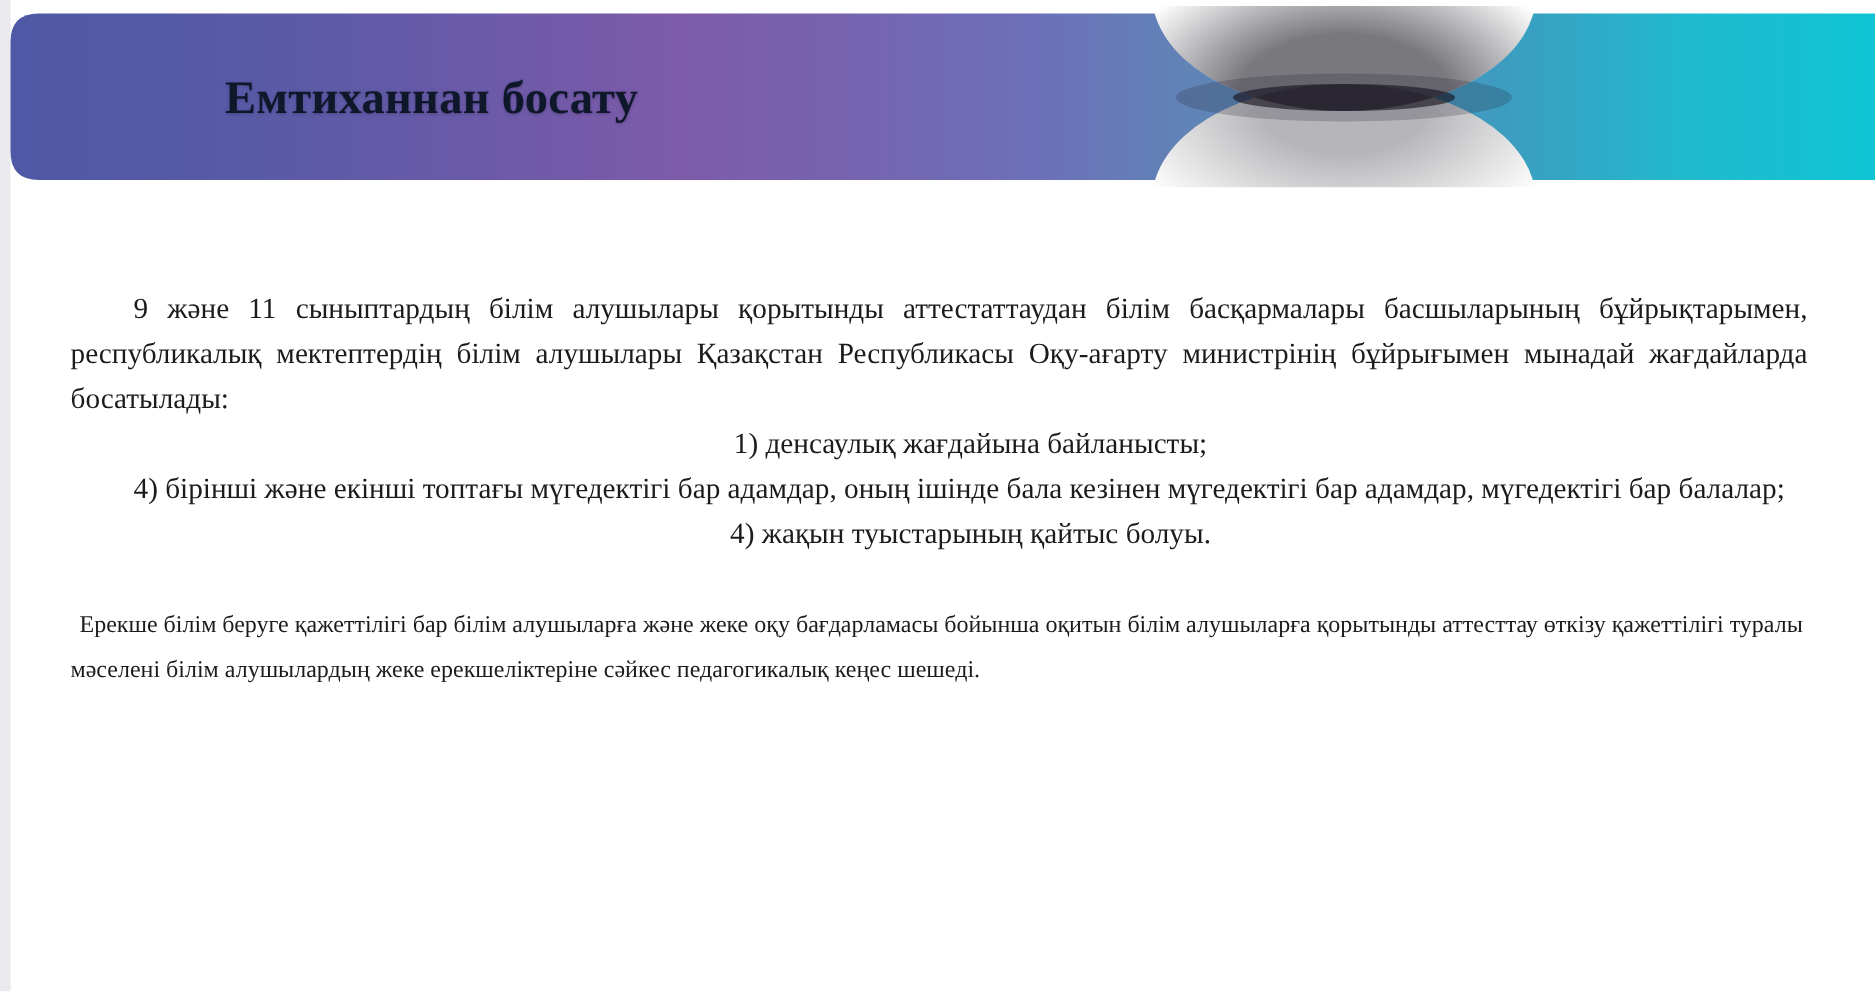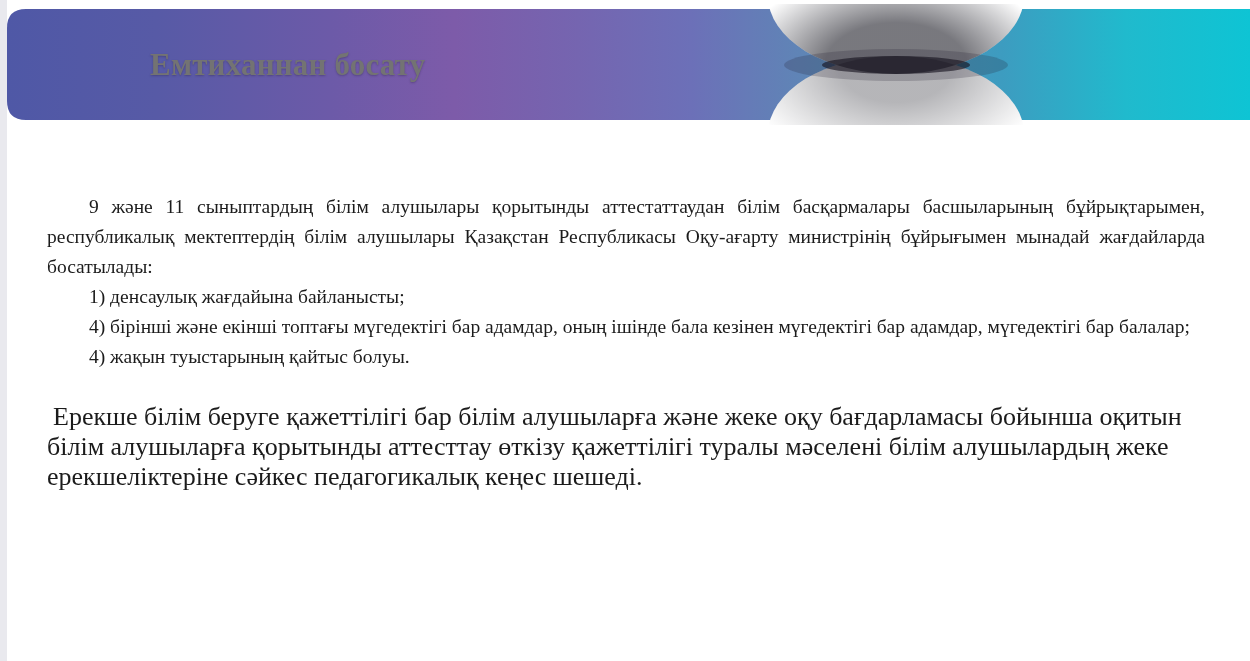--- a/index.html
+++ b/index.html
@@ -42,21 +42,21 @@
   .header-banner svg {
     display: block;
     width: 1250px;
     height: 121px;
   }
 
   .header-title {
     position: absolute;
     left: 150px;
     top: 47px;
-    color: #737373;
+    color: #0f172a;
     font-size: 31px;
     font-weight: bold;
     font-family: "Liberation Serif", "DejaVu Serif", serif;
     letter-spacing: 0.2px;
     text-shadow: 0 1px 2px rgba(40,30,70,0.35);
     white-space: nowrap;
     z-index: 5;
   }
 
   
@@ -82,24 +82,24 @@
   }
   .list-item {
     font-size: 19.5px;
     line-height: 30px;
     text-align: justify;
     text-justify: inter-word;
     margin: 0;
     text-indent: 42px;
   }
   .list-item.no-justify {
-    text-align: left;
+    text-align: center;
   }
   .closing {
-    font-size: 26px;
+    font-size: 16px;
     line-height: 30px;
     text-align: left;
     margin: 0;
     text-indent: 6px;
   }
   .spacer-gap {
     height: 30px;
   }
 </style>
 </head>

